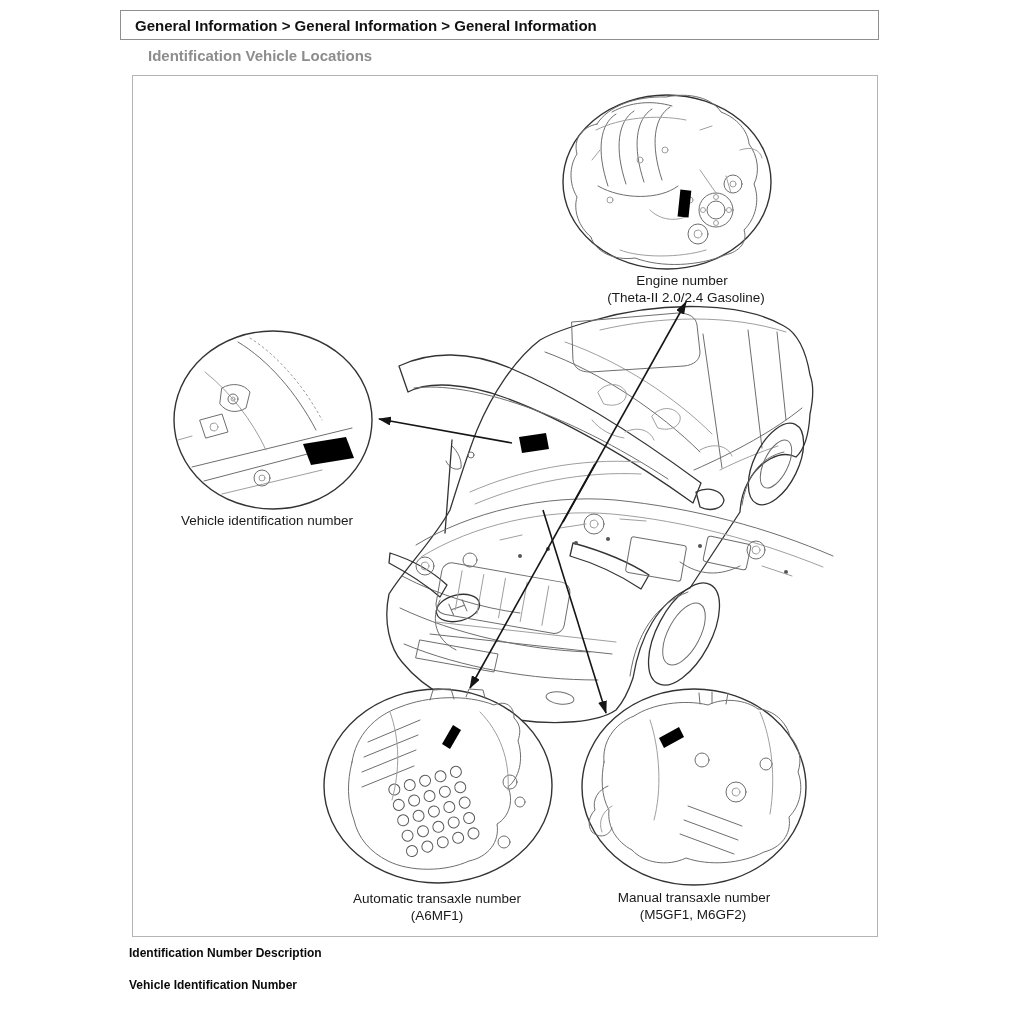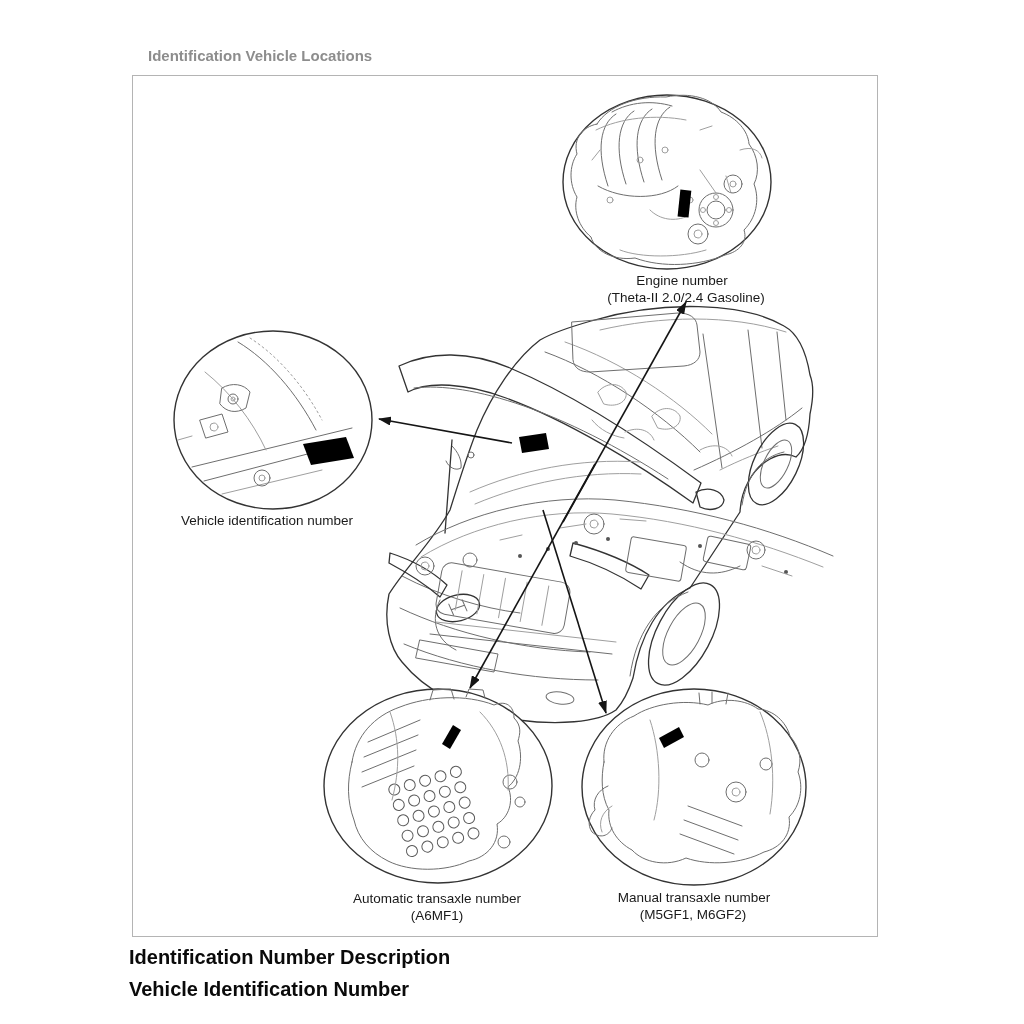--- a/index.html
+++ b/index.html
@@ -4,40 +4,43 @@
 <style>
   html,body{margin:0;padding:0;background:#fff;}
   .page{position:relative;width:1024px;height:1024px;background:var(--background,#fff);
         font-family:"Liberation Sans",sans-serif;overflow:hidden;}
   .crumbbox{position:absolute;left:120px;top:10px;width:759px;height:30px;
         border:1px solid var(--box_border,#8f8f8f);box-sizing:border-box;
         display:flex;align-items:center;padding-left:14px;
         font-size:15px;font-weight:bold;color:var(--text_color,#111);}
   .subtitle{position:absolute;left:148px;top:47px;font-size:15px;font-weight:bold;
         color:var(--subtitle_color,#8d8d8d);}
-  .footer-h{position:absolute;left:129px;font-size:20px;font-weight:bold;color:#0a0a0a;}
+  .footer-h{position:absolute;left:129px;font-size:12px;font-weight:bold;color:#0a0a0a;}
   .fh1{top:946px;} .fh2{top:978px;}
   svg.diagram{position:absolute;left:0;top:0;}
   .frame{fill:#ffffff;stroke:var(--frame_border,#b4b4b4);stroke-width:1;}
   .ln {stroke:var(--line,#333);fill:none;stroke-width:1.3;stroke-linecap:round;stroke-linejoin:round;}
   .ln2{stroke:var(--line_soft,#6e6e6e);fill:none;stroke-width:1;stroke-linecap:round;stroke-linejoin:round;}
   .ln3{stroke:#9f9f9f;fill:none;stroke-width:1;stroke-linecap:round;stroke-linejoin:round;}
   .bolt{stroke:#5a5a5a;fill:none;stroke-width:1;}
   .dot{fill:#555;stroke:none;}
   .mk {fill:var(--marker,#000);stroke:none;}
   .callout{stroke:var(--line,#333);fill:#ffffff;stroke-width:1.4;}
   .arrow{stroke:var(--arrow,#151515);stroke-width:1.6;fill:none;}
   text.lbl{fill:#1a1a1a;font-size:13.5px;text-anchor:middle;stroke:none;
         font-family:"Liberation Sans",sans-serif;}
 </style>
 </head>
 <body>
 
 <div class="page">
 
+  <div class="crumbbox">
+    <span>General Information &gt; General Information &gt; General Information</span>
+  </div>
 
   <div class="subtitle">Identification Vehicle Locations</div>
 
   <svg class="diagram" width="1024" height="1024" viewBox="0 0 1024 1024">
     <defs>
       <marker id="ah" viewBox="0 0 13 9" refX="12" refY="4.5" markerWidth="13" markerHeight="9" orient="auto" markerUnits="userSpaceOnUse">
         <path d="M0,0 L13,4.5 L0,9 Z" fill="#151515"></path>
       </marker>
     </defs>
 

